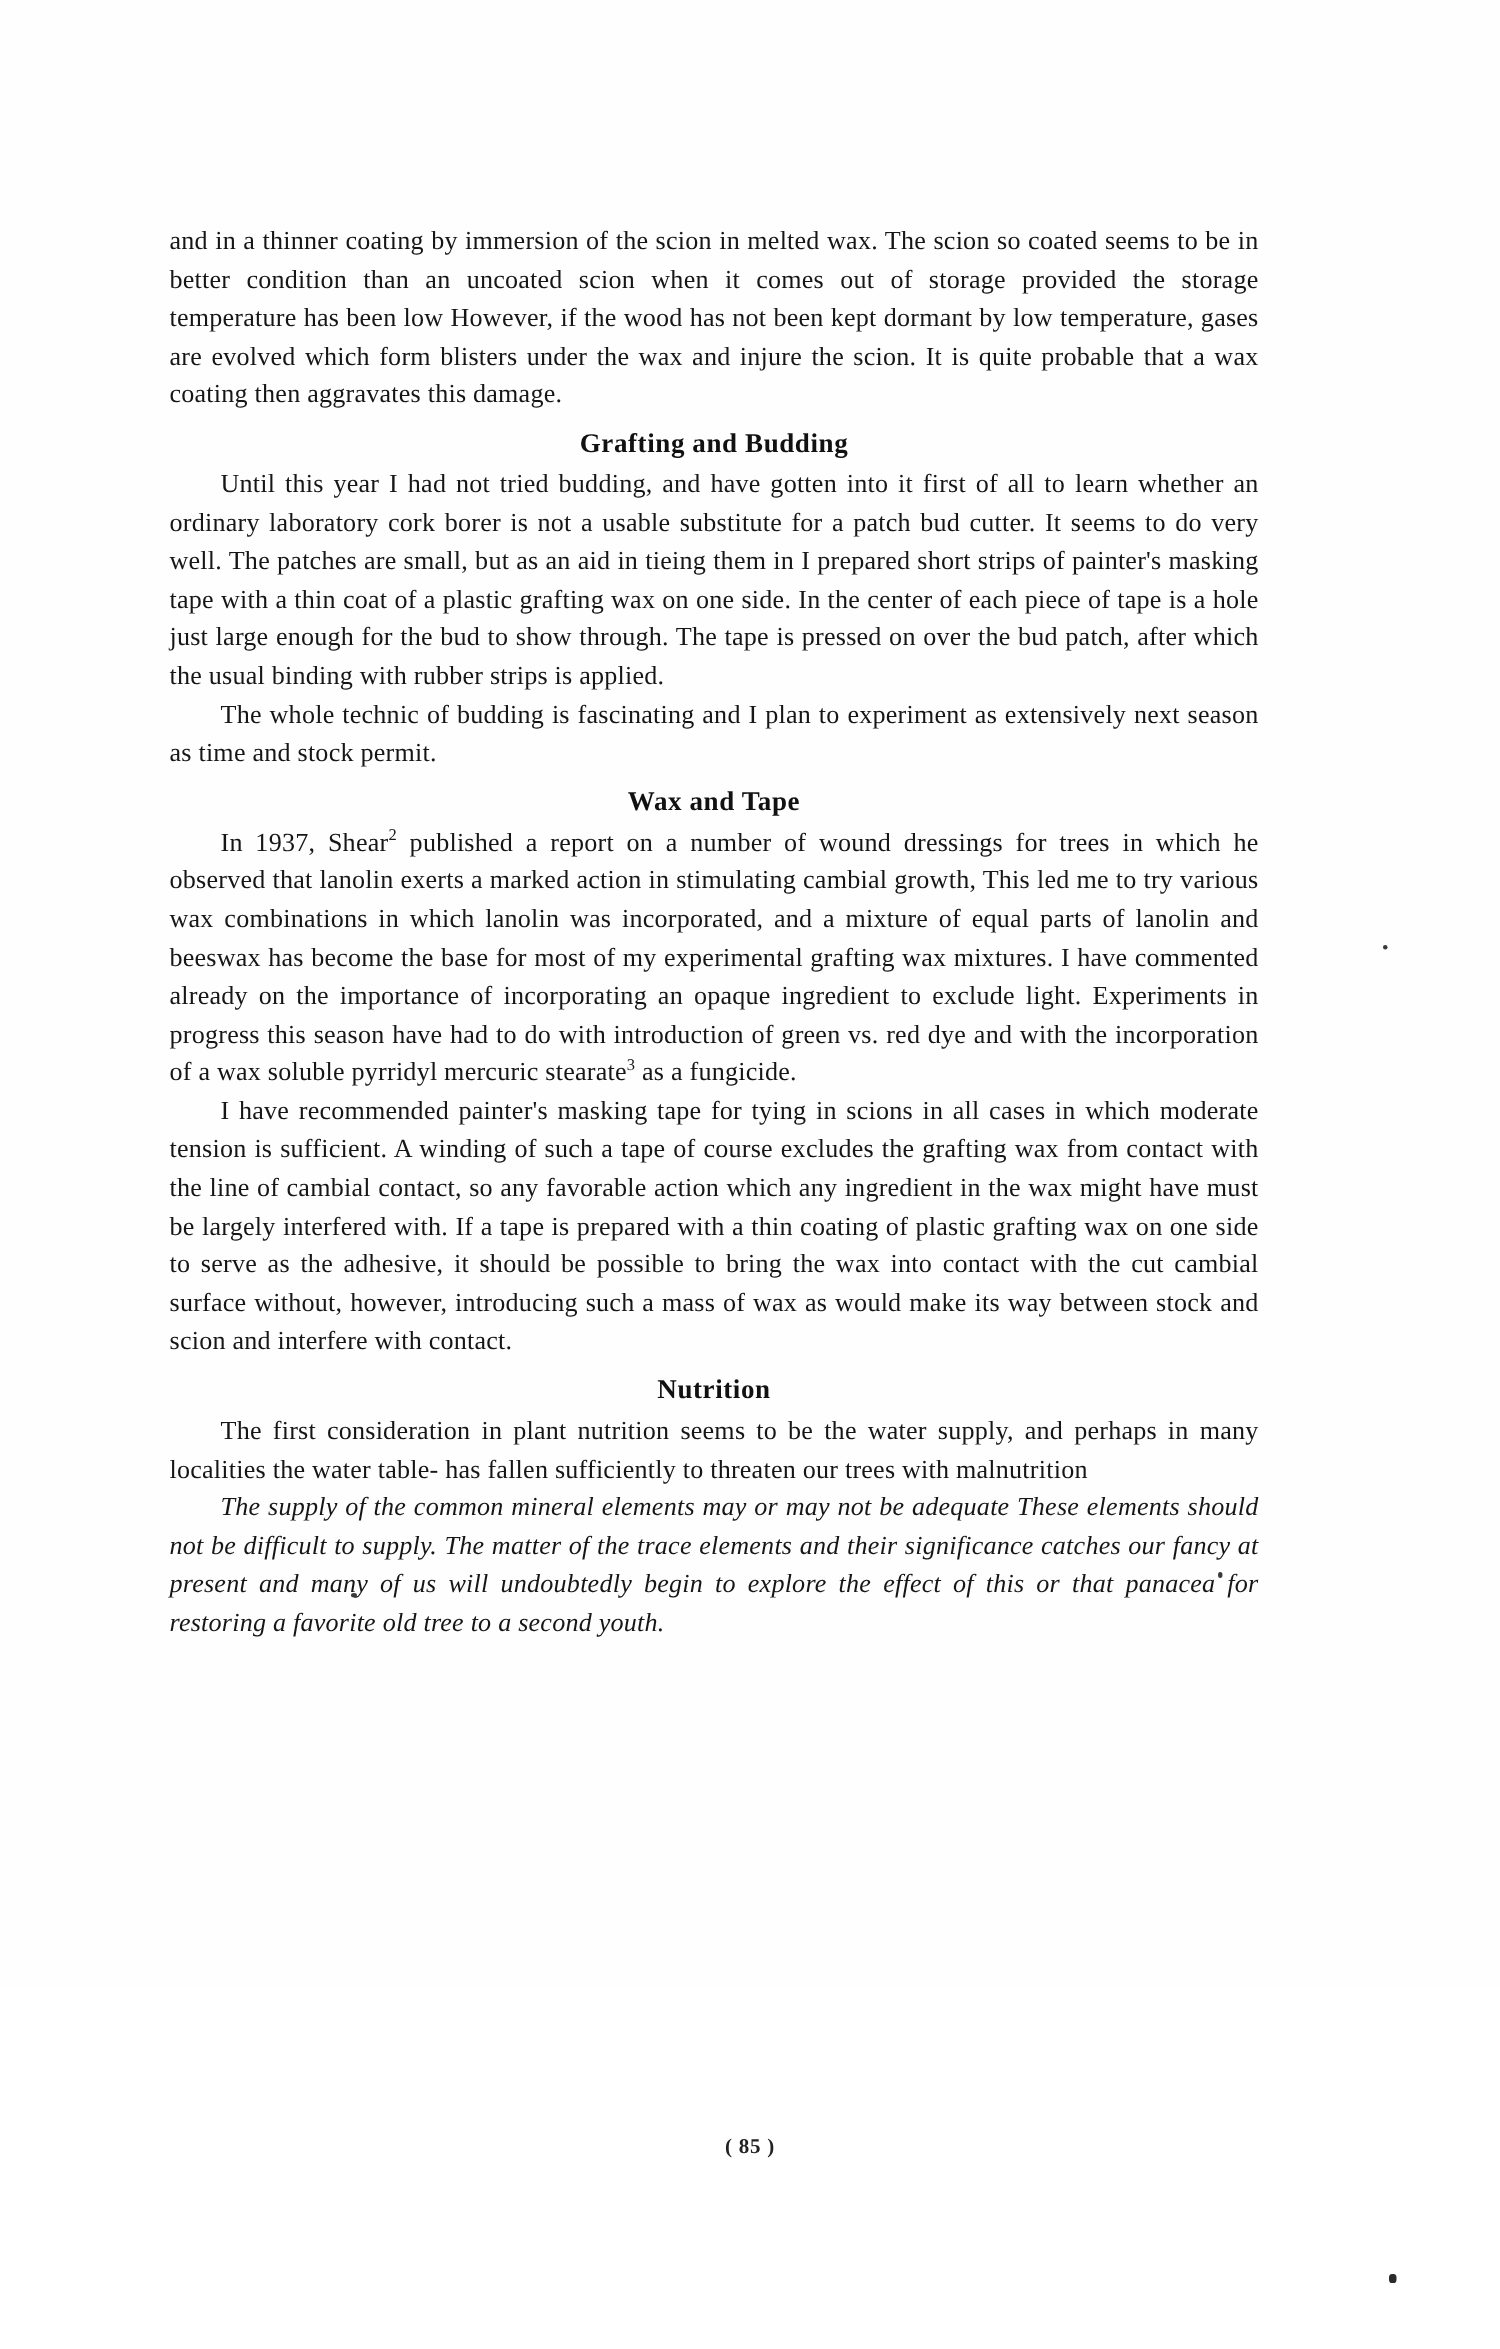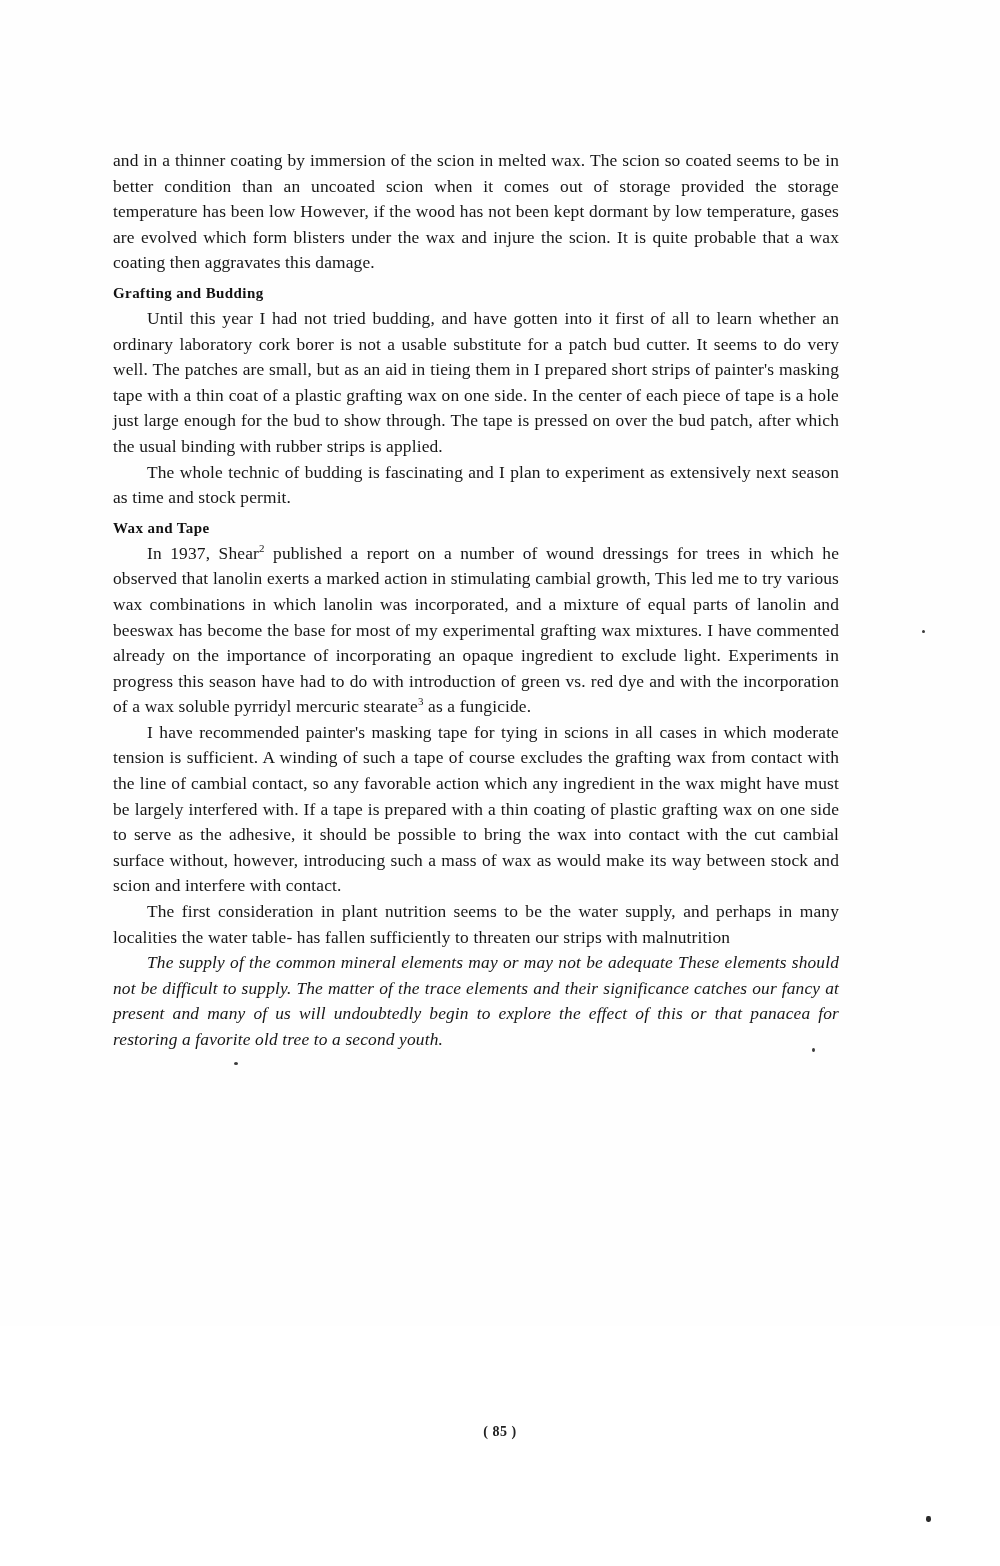--- a/index.html
+++ b/index.html
@@ -36,22 +36,23 @@
     text-align: justify;
     text-justify: inter-word;
     letter-spacing: 0.15px;
     color: #161616;
   }
   p.body-par.indent {
     text-indent: 34px;
   }
   h2.section-head {
     margin: 9px 0 4px 0;
-    font-size: 15px;
+    font-size: 18px;
     font-weight: bold;
+    text-align: center;
     letter-spacing: 0.4px;
     color: #111;
   }
   .sup {
     font-size: 11px;
     vertical-align: super;
     line-height: 0;
   }
   .pagenum {
     position: absolute;
@@ -91,24 +92,25 @@
     <p class="body-par indent">Until this year I had not tried budding, and have gotten into it first of all to learn whether an ordinary laboratory cork borer is not a usable substitute for a patch bud cutter. It seems to do very well. The patches are small, but as an aid in tieing them in I prepared short strips of painter's masking tape with a thin coat of a plastic grafting wax on one side. In the center of each piece of tape is a hole just large enough for the bud to show through. The tape is pressed on over the bud patch, after which the usual binding with rubber strips is applied.</p>
 
     <p class="body-par indent">The whole technic of budding is fascinating and I plan to experiment as extensively next season as time and stock permit.</p>
 
     <h2 class="section-head">Wax and Tape</h2>
 
     <p class="body-par indent"><span>In 1937, Shear</span><span class="sup">2</span><span> published a report on a number of wound dressings for trees in which he observed that lanolin exerts a marked action in stimulating cambial growth, This led me to try various wax combinations in which lanolin was incorporated, and a mixture of equal parts of lanolin and beeswax has become the base for most of my experimental grafting wax mixtures. I have commented already on the importance of incorporating an opaque ingredient to exclude light. Experiments in progress this season have had to do with introduction of green vs. red dye and with the incorporation of a wax soluble pyrridyl mercuric stearate</span><span class="sup">3</span><span> as a fungicide.</span></p>
 
     <p class="body-par indent">I have recommended painter's masking tape for tying in scions in all cases in which moderate tension is sufficient. A winding of such a tape of course excludes the grafting wax from contact with the line of cambial contact, so any favorable action which any ingredient in the wax might have must be largely interfered with. If a tape is prepared with a thin coating of plastic grafting wax on one side to serve as the adhesive, it should be possible to bring the wax into contact with the cut cambial surface without, however, introducing such a mass of wax as would make its way between stock and scion and interfere with contact.</p>
 
+    <h2 class="section-head">Nutrition</h2>
 
 
 
-    <p class="body-par indent faded">The first consideration in plant nutrition seems to be the water supply, and perhaps in many localities the water table- has fallen sufficiently to threaten our strips with malnutrition</p>
+    <p class="body-par indent faded">The first consideration in plant nutrition seems to be the water supply, and perhaps in many localities the water table- has fallen sufficiently to threaten our trees with malnutrition</p>
 
     <p class="body-par indent smear">The supply of the common mineral elements may or may not be adequate These elements should not be difficult to supply. The matter of the trace elements and their significance catches our fancy at present and many of us will undoubtedly begin to explore the effect of this or that panacea for restoring a favorite old tree to a second youth.</p>
 
   </div>
 
   <div class="pagenum">( 85 )</div>
 
   <span class="speck s1"></span>
   <span class="speck s2"></span>
   <span class="speck s3"></span>

